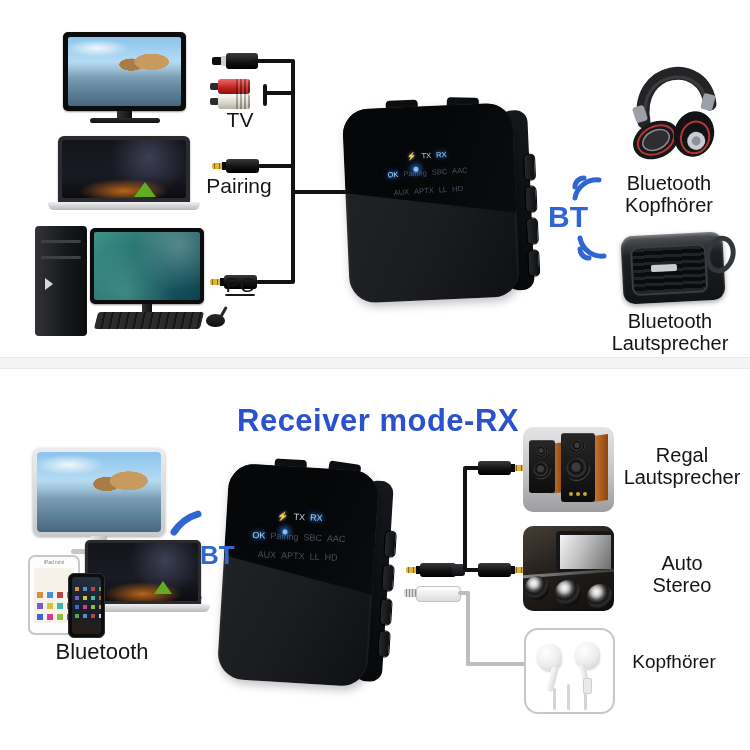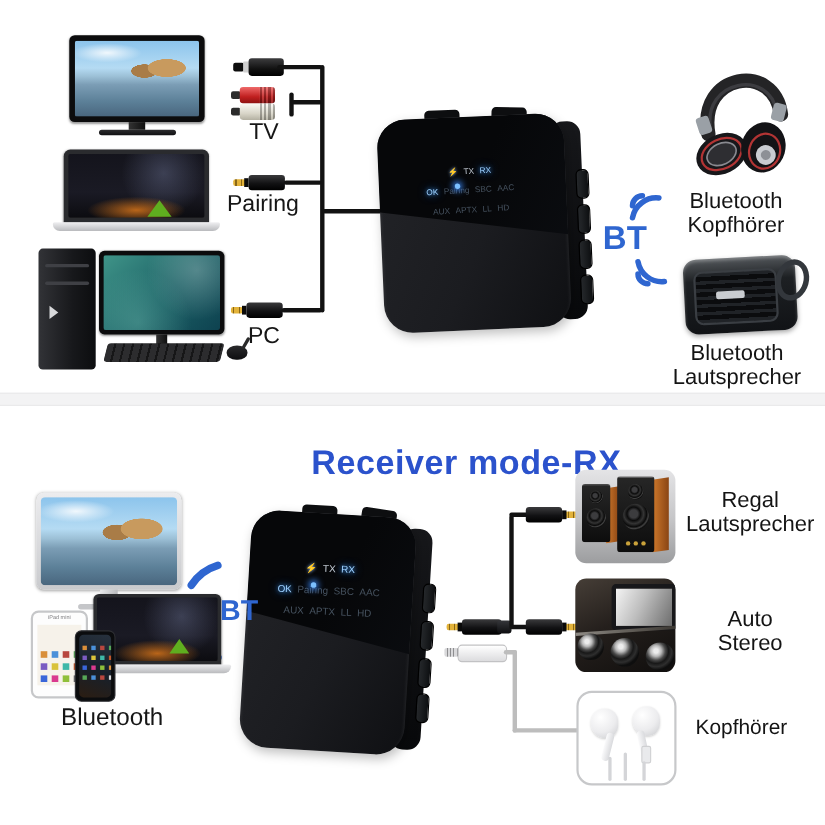--- a/index.html
+++ b/index.html
@@ -197,21 +197,21 @@
     <div class="sleeve"></div>
     <div class="body"></div>
   </div>
   <div class="devlabel" style="left:204px;top:174px;width:70px;">Pairing</div>
 
   <div class="jack" style="left:210px;top:275px;">
     <div class="tip"></div>
     <div class="sleeve"></div>
     <div class="body"></div>
   </div>
-  <div class="devlabel" style="left:214px;top:294px;width:52px;">PC</div>
+  <div class="devlabel" style="left:214px;top:273px;width:52px;text-decoration:underline;">PC</div>
 
   <div class="wire" style="left:252px;top:59px;width:41px;height:4px;"></div>
   <div class="wire" style="left:263px;top:84px;width:4px;height:22px;"></div>
   <div class="wire" style="left:265px;top:91px;width:28px;height:4px;"></div>
   <div class="wire" style="left:258px;top:164px;width:35px;height:4px;"></div>
   <div class="wire" style="left:256px;top:280px;width:37px;height:4px;"></div>
   <div class="wire" style="left:291px;top:59px;width:4px;height:225px;"></div>
   <div class="wire" style="left:293px;top:190px;width:55px;height:4px;"></div>
 
   <div class="device dev-tx" style="left:346px;top:106px;width:170px;height:194px;transform:rotate(-2.5deg);">
@@ -281,21 +281,21 @@
     <div class="badge"></div>
     <div class="hook"></div>
   </div>
   <div class="hp-label" style="left:592px;top:310px;width:156px;">
     <div>Bluetooth</div>
     <div>Lautsprecher</div>
   </div>
 
   <div class="abs" style="left:0;top:357px;width:750px;height:10px;background:#f3f3f4;border-top:1px solid #e9e9ea;border-bottom:1px solid #e9e9ea;"></div>
 
-  <div class="title" style="left:237px;top:403px;margin-left:46px;">Receiver mode-RX</div>
+  <div class="title" style="left:237px;top:403px;">Receiver mode-RX</div>
 
   <div class="silverframe" style="left:33px;top:448px;width:132px;height:88px;z-index:1;">
     <div class="tvscreen beach" style="inset:4px;border-radius:4px;"></div>
   </div>
   <div class="tvstand-neck" style="left:91px;top:536px;width:16px;height:13px;background:linear-gradient(90deg,#e8e9eb,#b9babd);z-index:1;"></div>
   <div class="tvstand-base" style="left:71px;top:549px;width:56px;height:5px;background:#c5c6c9;z-index:1;"></div>
 
   <div class="tvframe" style="left:85px;top:540px;width:116px;height:64px;border-radius:5px 5px 0 0;background:#2a2b2e;z-index:2;">
     <div class="tvscreen nightscreen" style="inset:3px;">
       <div class="tent" style="left:66px;top:38px;border-bottom-width:13px;border-left-width:9px;border-right-width:9px;"></div>

